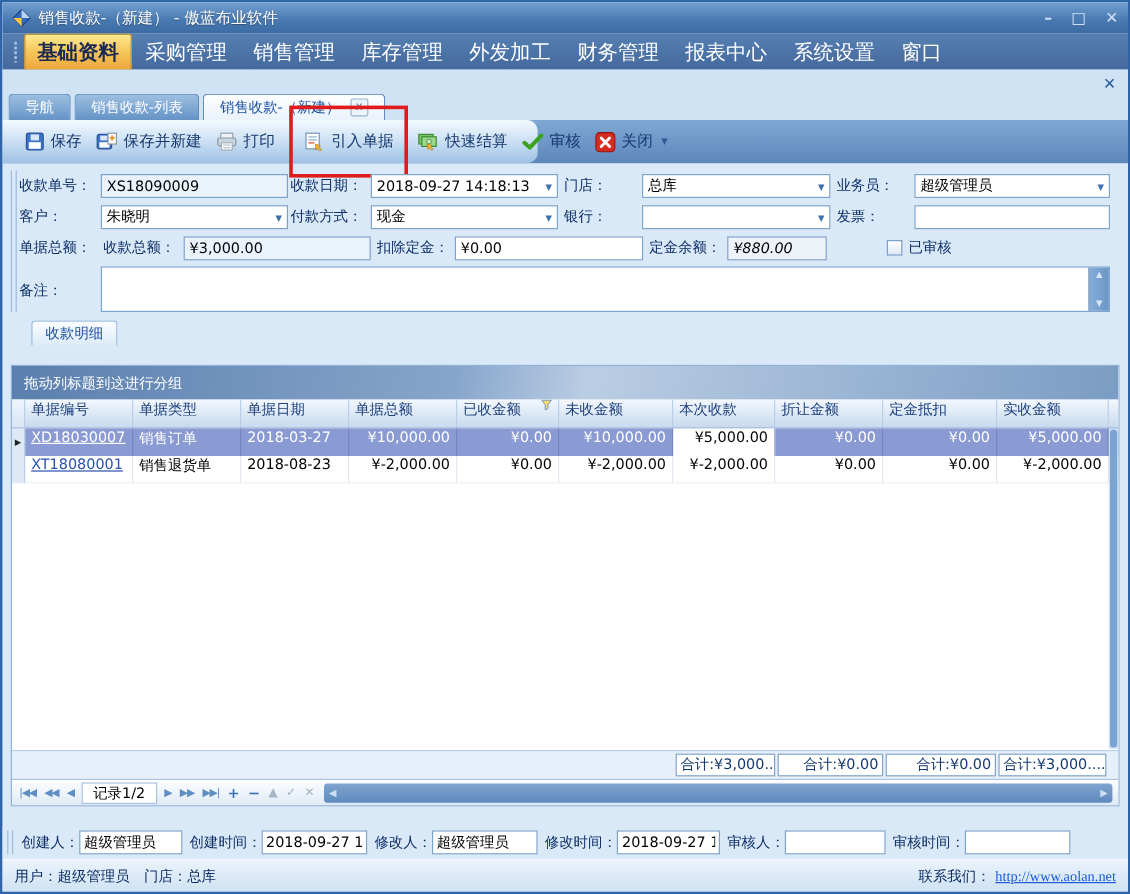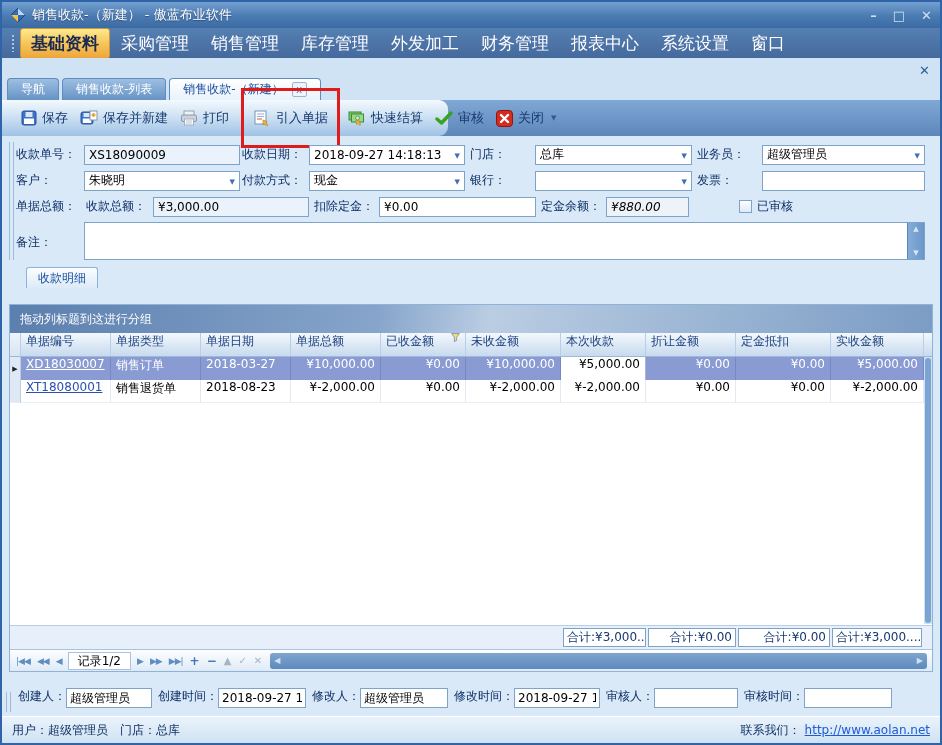--- a/index.html
+++ b/index.html
@@ -117,31 +117,31 @@
   .nbtn.op { color:#3f74b5; font-size:12px; font-weight:bold; letter-spacing:0; }
   .nbtn.gray { color:#a6b4c4; font-size:10px; letter-spacing:0; }
   .recbox { background:#fff; border:1px solid #aac3de; height:18px; line-height:16px; padding:0 9px;
             font-size:12px; color:#000; margin:0 2px; }
   .hscroll { flex:1; height:16px; margin:0 2px 0 4px; border-radius:3px;
              background:linear-gradient(#7fa5cf,#5d89bd); position:relative;
              display:flex; align-items:center; justify-content:space-between;
              color:#cfe0f2; font-size:8px; padding:0 4px; }
 
   
-  .auditrow { height:28px; flex:none; background:#d9e9f8; display:flex; 
+  .auditrow { height:28px; flex:none; background:#d9e9f8; display:flex; align-items:center;
               padding-left:10px; font-size:12px; position:relative; }
   .auditrow::before { content:""; position:absolute; left:4px; top:4px; bottom:4px; width:3px;
                       border-left:1px solid #9dbcdd; border-right:1px solid #9dbcdd; }
   .albl { color:#0f2f66; white-space:nowrap; margin-left:6px; }
   .afld { height:20px; border:1px solid #7ea3cb; background:#fff; padding:0 3px; font-size:12px;
           font-family:inherit; color:#000; }
   .aw86{width:86px}.aw88{width:88px}.aw84{width:84px}
   .statusbar { height:27px; flex:none; background:linear-gradient(#eaf3fb,#cfe2f3);
                border-top:1px solid #fff; display:flex; align-items:center; padding:0 10px;
-               font-size:12px; color:#0f2f66; }
+               font-size:12px; color:#0f2f66;font-family:Liberation Serif, serif; }
   .statusbar .right { margin-left:auto; display:flex; align-items:center; gap:4px; }
   .statusbar a { color:#1d5bd8; text-decoration:underline; }
 
   svg { display:block; }
 </style>
 </head>
 <body>
 
 <div class="window">
 

